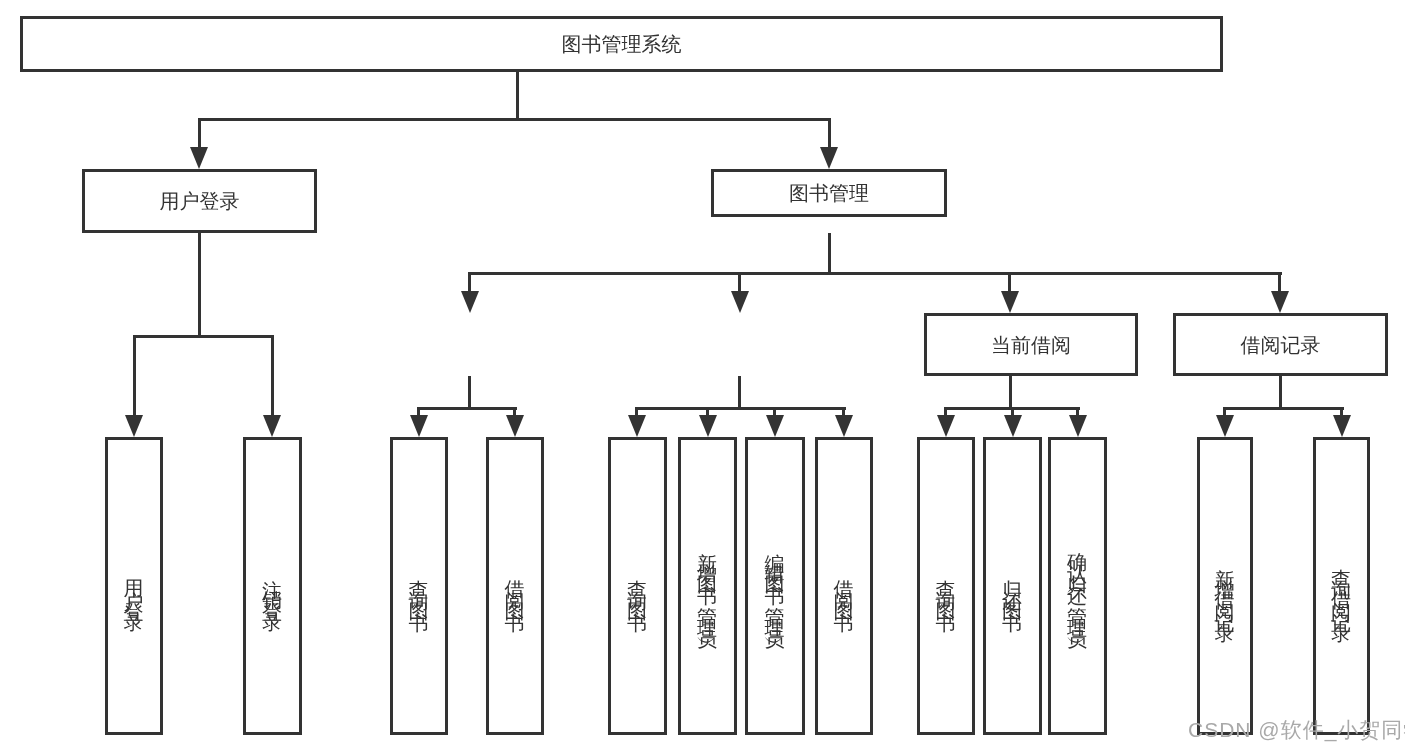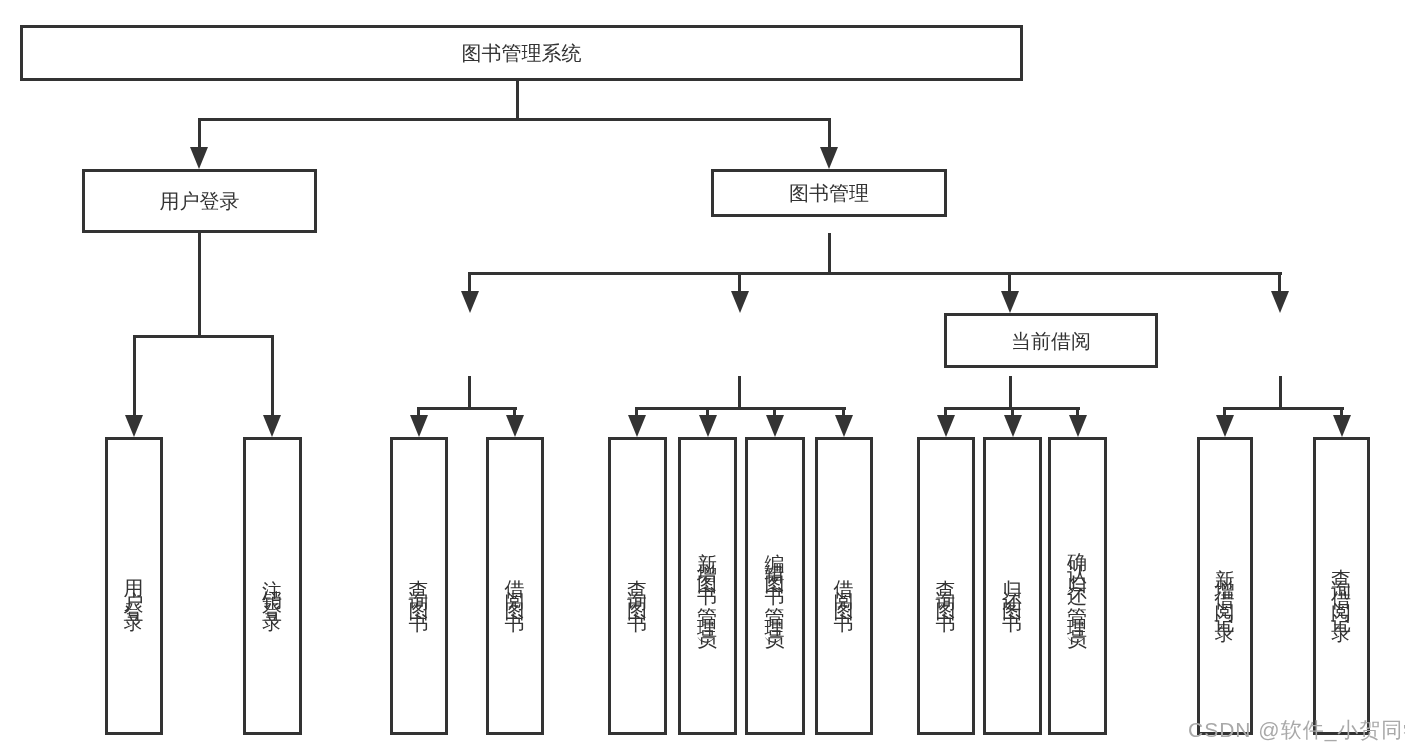--- a/index.html
+++ b/index.html
@@ -84,26 +84,27 @@
   <div class="vline" style="left:1076px;top:407px;height:9px"></div>
   <div class="arrow" style="left:1069px;top:415px"></div>
 
   <div class="vline" style="left:1279px;top:376px;height:31px"></div>
   <div class="hline" style="left:1223px;top:407px;width:121px"></div>
   <div class="vline" style="left:1223px;top:407px;height:9px"></div>
   <div class="arrow" style="left:1216px;top:415px"></div>
   <div class="vline" style="left:1340px;top:407px;height:9px"></div>
   <div class="arrow" style="left:1333px;top:415px"></div>
 
-  <div class="box" style="left:20px;top:25px;width:1003px;height:56px">图书管理系统</div>
+  <div class="box" style="left:20px;top:16px;width:1203px;height:56px">图书管理系统</div>
 
   <div class="box" style="left:82px;top:169px;width:235px;height:64px">用户登录</div>
   <div class="box" style="left:711px;top:169px;width:236px;height:48px">图书管理</div>
 
-  <div class="box" style="left:944px;top:313px;width:214px;height:55px">当前借阅</div>
+  <div class="box" style="left:924px;top:313px;width:214px;height:63px">当前借阅</div>
+  <div class="box" style="left:1173px;top:313px;width:215px;height:63px">借阅记录</div>
 
   <div class="box vtext" style="left:105px;top:437px;width:58px;height:298px">用户登录</div>
   <div class="box vtext" style="left:243px;top:437px;width:59px;height:298px">注销登录</div>
 
   <div class="box vtext" style="left:390px;top:437px;width:58px;height:298px">查询图书</div>
   <div class="box vtext" style="left:486px;top:437px;width:58px;height:298px">借阅图书</div>
 
   <div class="box vtext" style="left:608px;top:437px;width:59px;height:298px">查询图书</div>
   <div class="box vtext" style="left:678px;top:437px;width:59px;height:298px">新增图书（管理员）</div>
   <div class="box vtext" style="left:745px;top:437px;width:60px;height:298px">编辑图书（管理员）</div>

